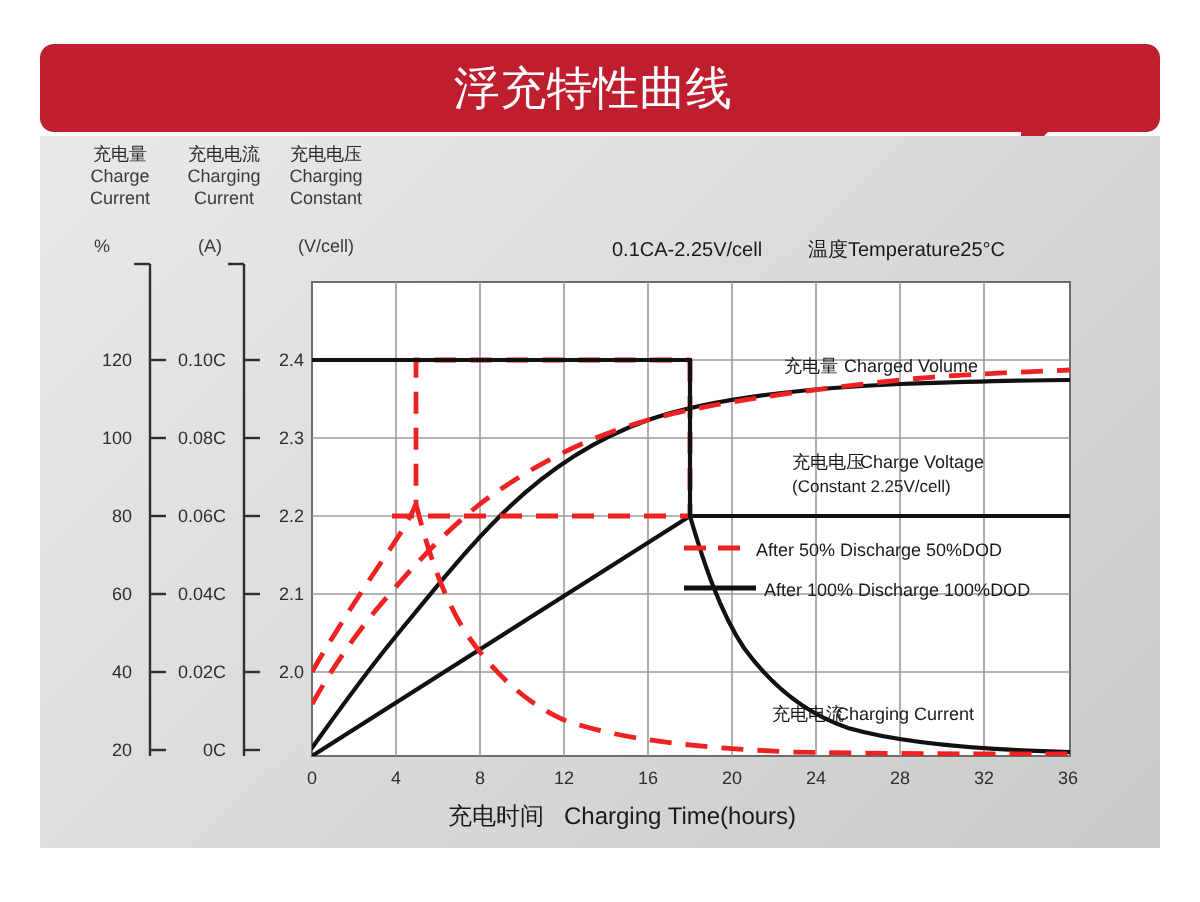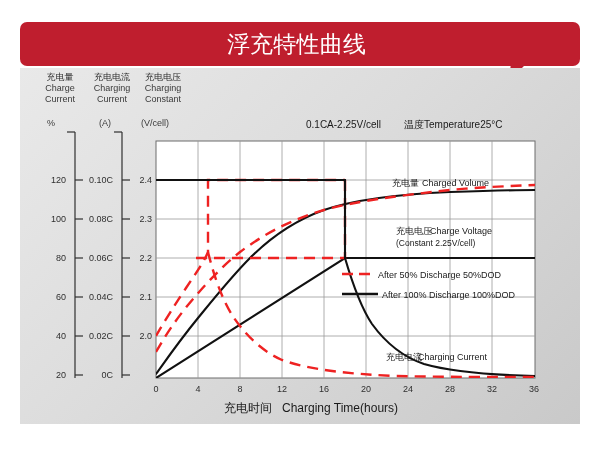--- a/index.html
+++ b/index.html
@@ -76,21 +76,21 @@
     <div class="en">Charging</div>
     <div class="en">Current</div>
   </div>
   <div class="axunit" style="left:88px;top:118px;width:34px;">(A)</div>
 
   <div class="axhead" style="left:136px;top:72px;width:54px;">
     <div class="cn">充电电压</div>
     <div class="en">Charging</div>
     <div class="en">Constant</div>
   </div>
-  <div class="axunit" style="left:133px;top:118px;width:44px;text-align:center;">(V/cell)</div>
+  <div class="axunit" style="left:133px;top:118px;width:44px;text-align:right;">(V/cell)</div>
 
   <svg class="svgchart" viewBox="0 0 600 451">
     <defs>
       <clipPath id="plotclip">
           <rect x="156" y="141" width="379" height="237"></rect>
         </clipPath>
     </defs>
 
     <rect x="156" y="141" width="379" height="237" fill="#ffffff" stroke="#6d6d6d" stroke-width="1"></rect>
 

